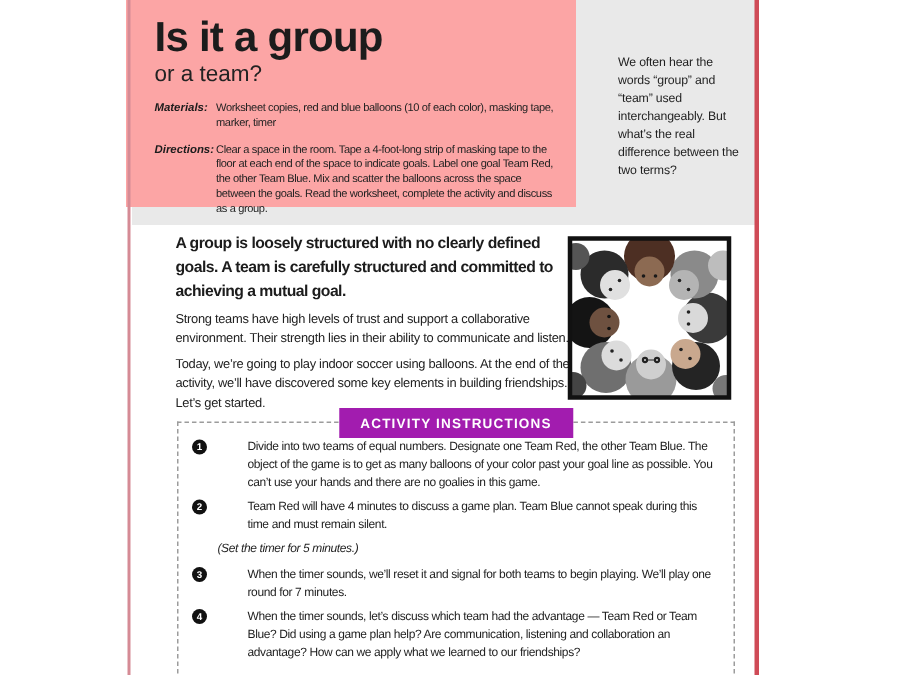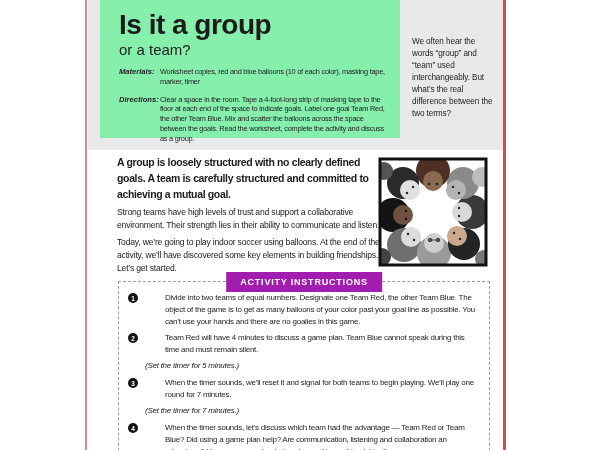--- a/index.html
+++ b/index.html
@@ -8,21 +8,21 @@
 
   
   .vline{position:absolute;top:0;height:450px;}
   #pink-rule{left:85px;width:2px;background:#d58b95;}
   #red-rule{left:503px;width:3px;background:#cf4b57;}
 
   
   #gray-panel{position:absolute;left:88px;top:0;width:416px;height:150px;background:#e9e9e9;}
 
   
-  #header-card{position:absolute;left:100px;top:0;width:300px;height:138px;background:#86efac;
+  #header-card{position:absolute;left:84px;top:0;width:300px;height:138px;background:#fca5a5;
                box-sizing:border-box;padding:8px 10px 0 19px;}
   #lesson-tag{position:absolute;left:103px;top:0;width:46px;height:8px;background:#141414;}
   #page-title{font-size:28px;font-weight:bold;letter-spacing:-0.5px;line-height:30px;margin-top:2px;}
   #page-subtitle{font-size:15px;line-height:18px;margin-top:1px;color:#222;}
   .meta-row{display:flex;margin-top:8px;}
   .meta-label{flex:0 0 41px;font-size:7.6px;font-weight:bold;font-style:italic;line-height:9.8px;}
   .meta-text{width:228px;font-size:7.4px;line-height:9.8px;letter-spacing:-0.25px;color:#222;}
 
   
   #sidebar-note{position:absolute;left:412px;top:36px;width:84px;font-size:8.2px;line-height:12px;
@@ -161,21 +161,20 @@
     <div class="step">
       <div class="step-num">2</div>
       <div class="step-text">Team Red will have 4 minutes to discuss a game plan. Team Blue cannot speak during this time and must remain silent.</div>
     </div>
     <div class="step-note">(Set the timer for 5 minutes.)</div>
 
     <div class="step">
       <div class="step-num">3</div>
       <div class="step-text">When the timer sounds, we’ll reset it and signal for both teams to begin playing. We’ll play one round for 7 minutes.</div>
     </div>
-    <div class="step-note">(Set the timer for 7 minutes.)</div>
 
     <div class="step">
       <div class="step-num">4</div>
       <div class="step-text">When the timer sounds, let’s discuss which team had the advantage — Team Red or Team Blue? Did using a game plan help? Are communication, listening and collaboration an advantage? How can we apply what we learned to our friendships?</div>
     </div>
   </div>
 
   <div class="vline" id="pink-rule"></div>
   <div class="vline" id="red-rule"></div>
 

